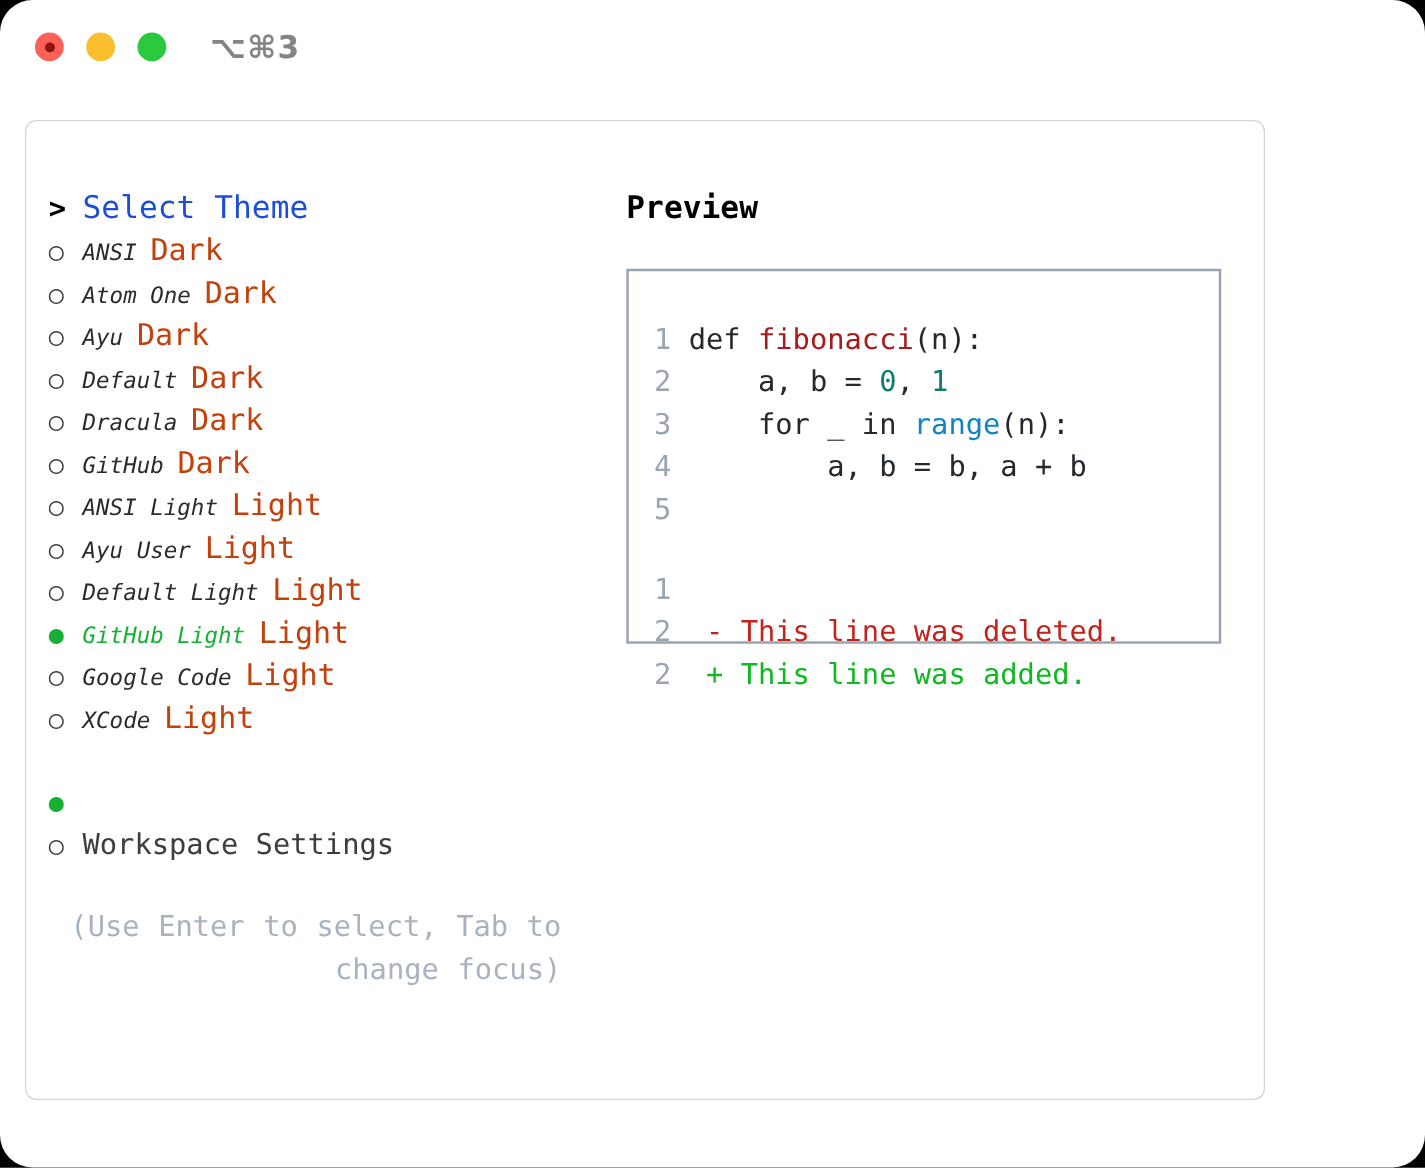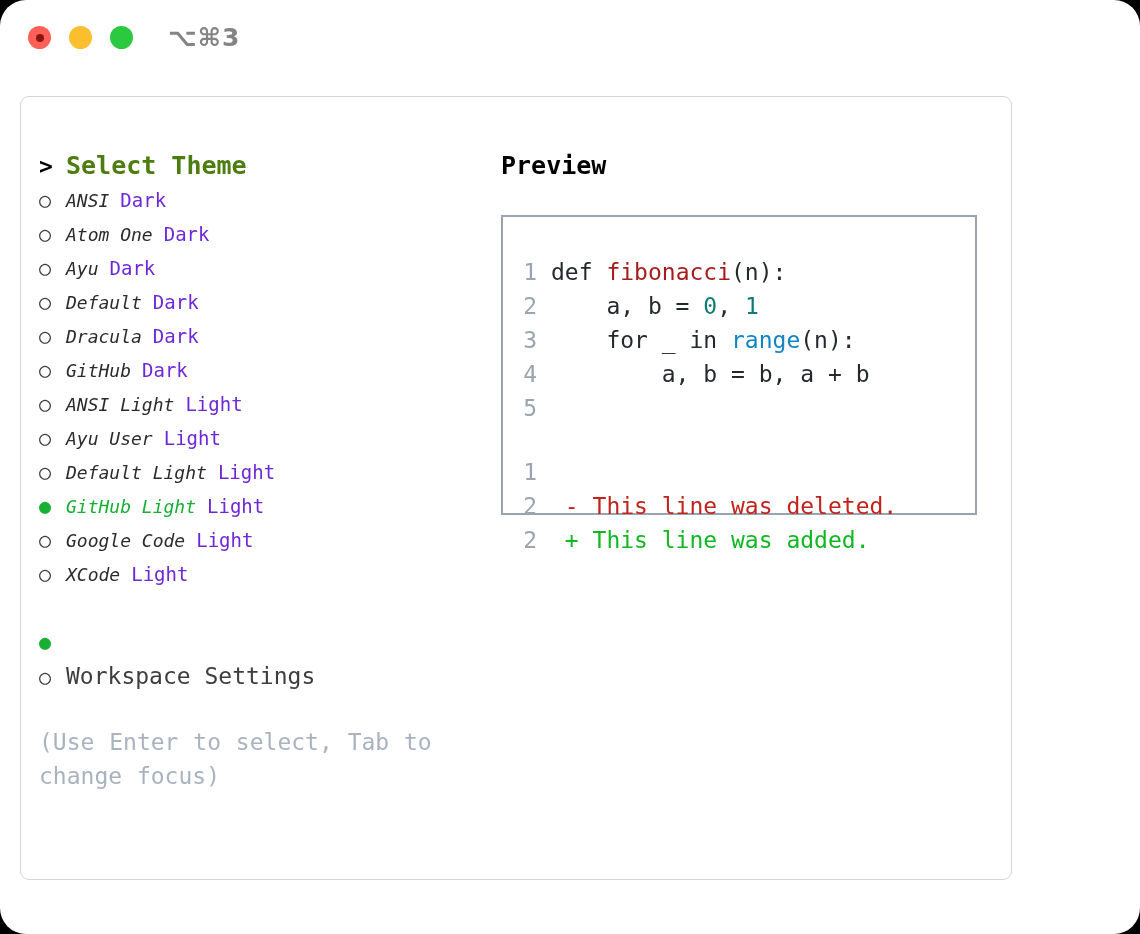--- a/index.html
+++ b/index.html
@@ -98,44 +98,44 @@
     flex: 0 0 27px;
     font-size: 23px;
     line-height: 34px;
   }
   .header-row .marker {
     color: #000000;
     font-weight: bold;
   }
   .header-title {
     font-size: 25px;
-    font-weight: bold;
-    color: #4d7c0f;
+    font-weight: normal;
+    color: #1d4ed8;
     line-height: 34px;
   }
   .bullet-empty {
     color: #3d3d3d;
     font-size: 20px;
     line-height: 34px;
   }
   .bullet-filled {
     color: #17b035;
     font-size: 20px;
     line-height: 34px;
   }
   .theme-label {
     font-size: 18px;
     color: #2b2b2b;
     line-height: 34px;
     font-style: italic;
   }
   .theme-label.selected { color: #17b035; }
   .theme-tag {
-    font-size: 19px;
-    color: #6d28d9;
+    font-size: 24px;
+    color: #c2410c;
     line-height: 34px;
     margin-left: 11px;
   }
   .section-gap { height: 34px; }
   .section-title {
     font-size: 23px;
     color: #2b2b2b;
     line-height: 34px;
   }
   .apply-label {
@@ -145,20 +145,21 @@
   }
   .apply-label.selected { color: #17b035; }
   .hint {
     margin-top: 32px;
     width: 410px;
     font-size: 23px;
     line-height: 34px;
     color: #a9b3bf;
     white-space: pre-wrap;
     word-spacing: 1px;
+    text-align: right;
   }
   
   .right-col {
     position: absolute;
     left: 480px;
     top: 52px;
     width: 490px;
   }
   .preview-title {
     font-size: 25px;

